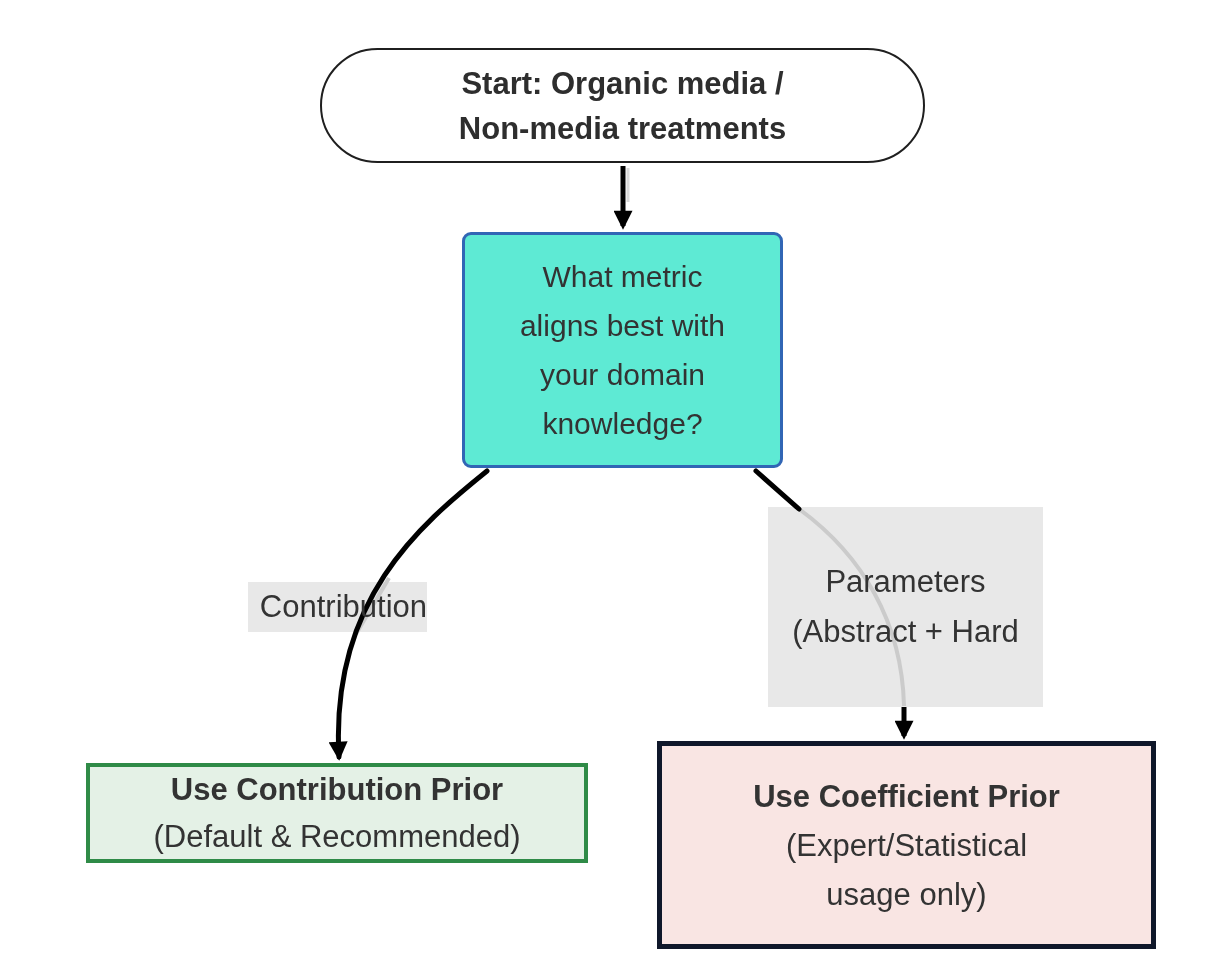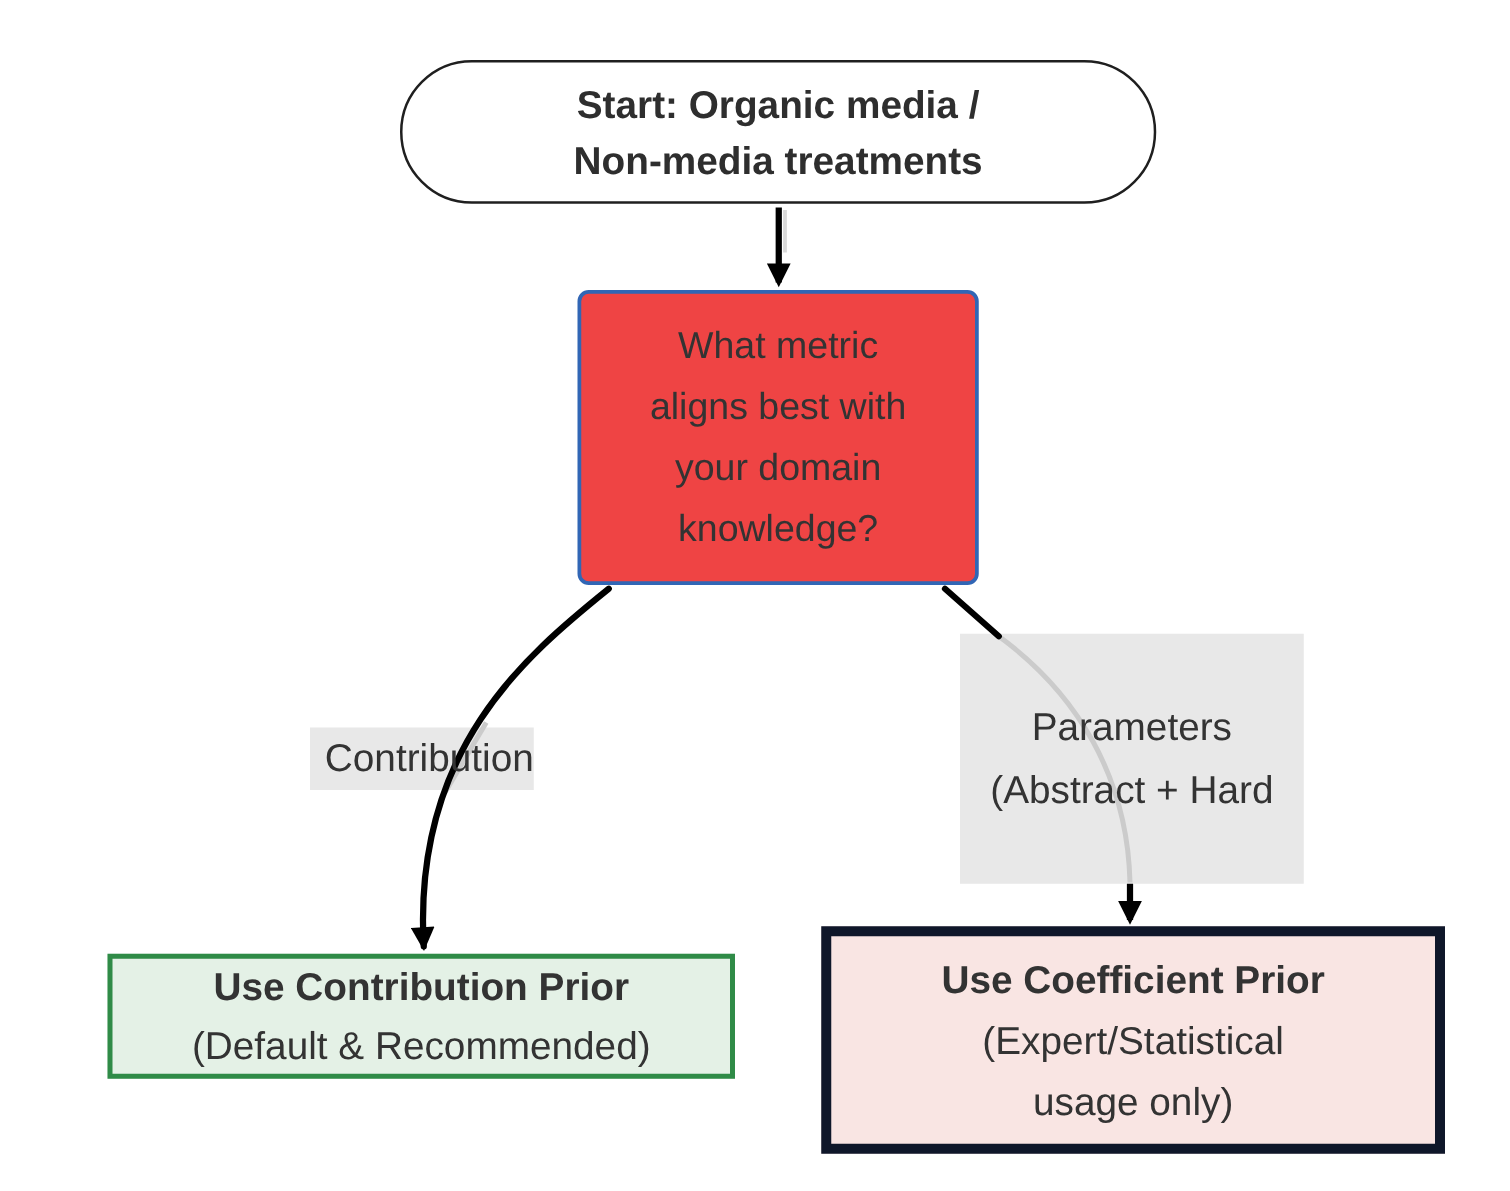--- a/index.html
+++ b/index.html
@@ -39,40 +39,40 @@
     color: #2e2e2e;
   }
   .node-start .line { line-height: 45px; }
 
   
   .node-question {
     left: 462px; top: 232px;
     width: 321px; height: 236px;
     border: 3px solid #3166b5;
     border-radius: 9px;
-    background: #ef4444;
+    background: #5eead4;
     font-size: 30px;
   }
   .node-question .line { line-height: 49px; }
 
   
   .node-contribution {
     left: 86px; top: 763px;
     width: 502px; height: 100px;
     border: 4px solid #2f8b47;
     background: #e4f1e6;
     font-size: 31px;
   }
   .node-contribution .line { line-height: 47px; }
 
   
   .node-coefficient {
     left: 657px; top: 741px;
-    width: 499px; height: 182px;
-    border: 8px solid #0f172a;
+    width: 499px; height: 208px;
+    border: 5px solid #0f172a;
     background: #f9e5e3;
     font-size: 31px;
   }
   .node-coefficient .line { line-height: 49px; }
 
   .line-bold { font-weight: bold; }
 
   
   .edge-label {
     position: absolute;

